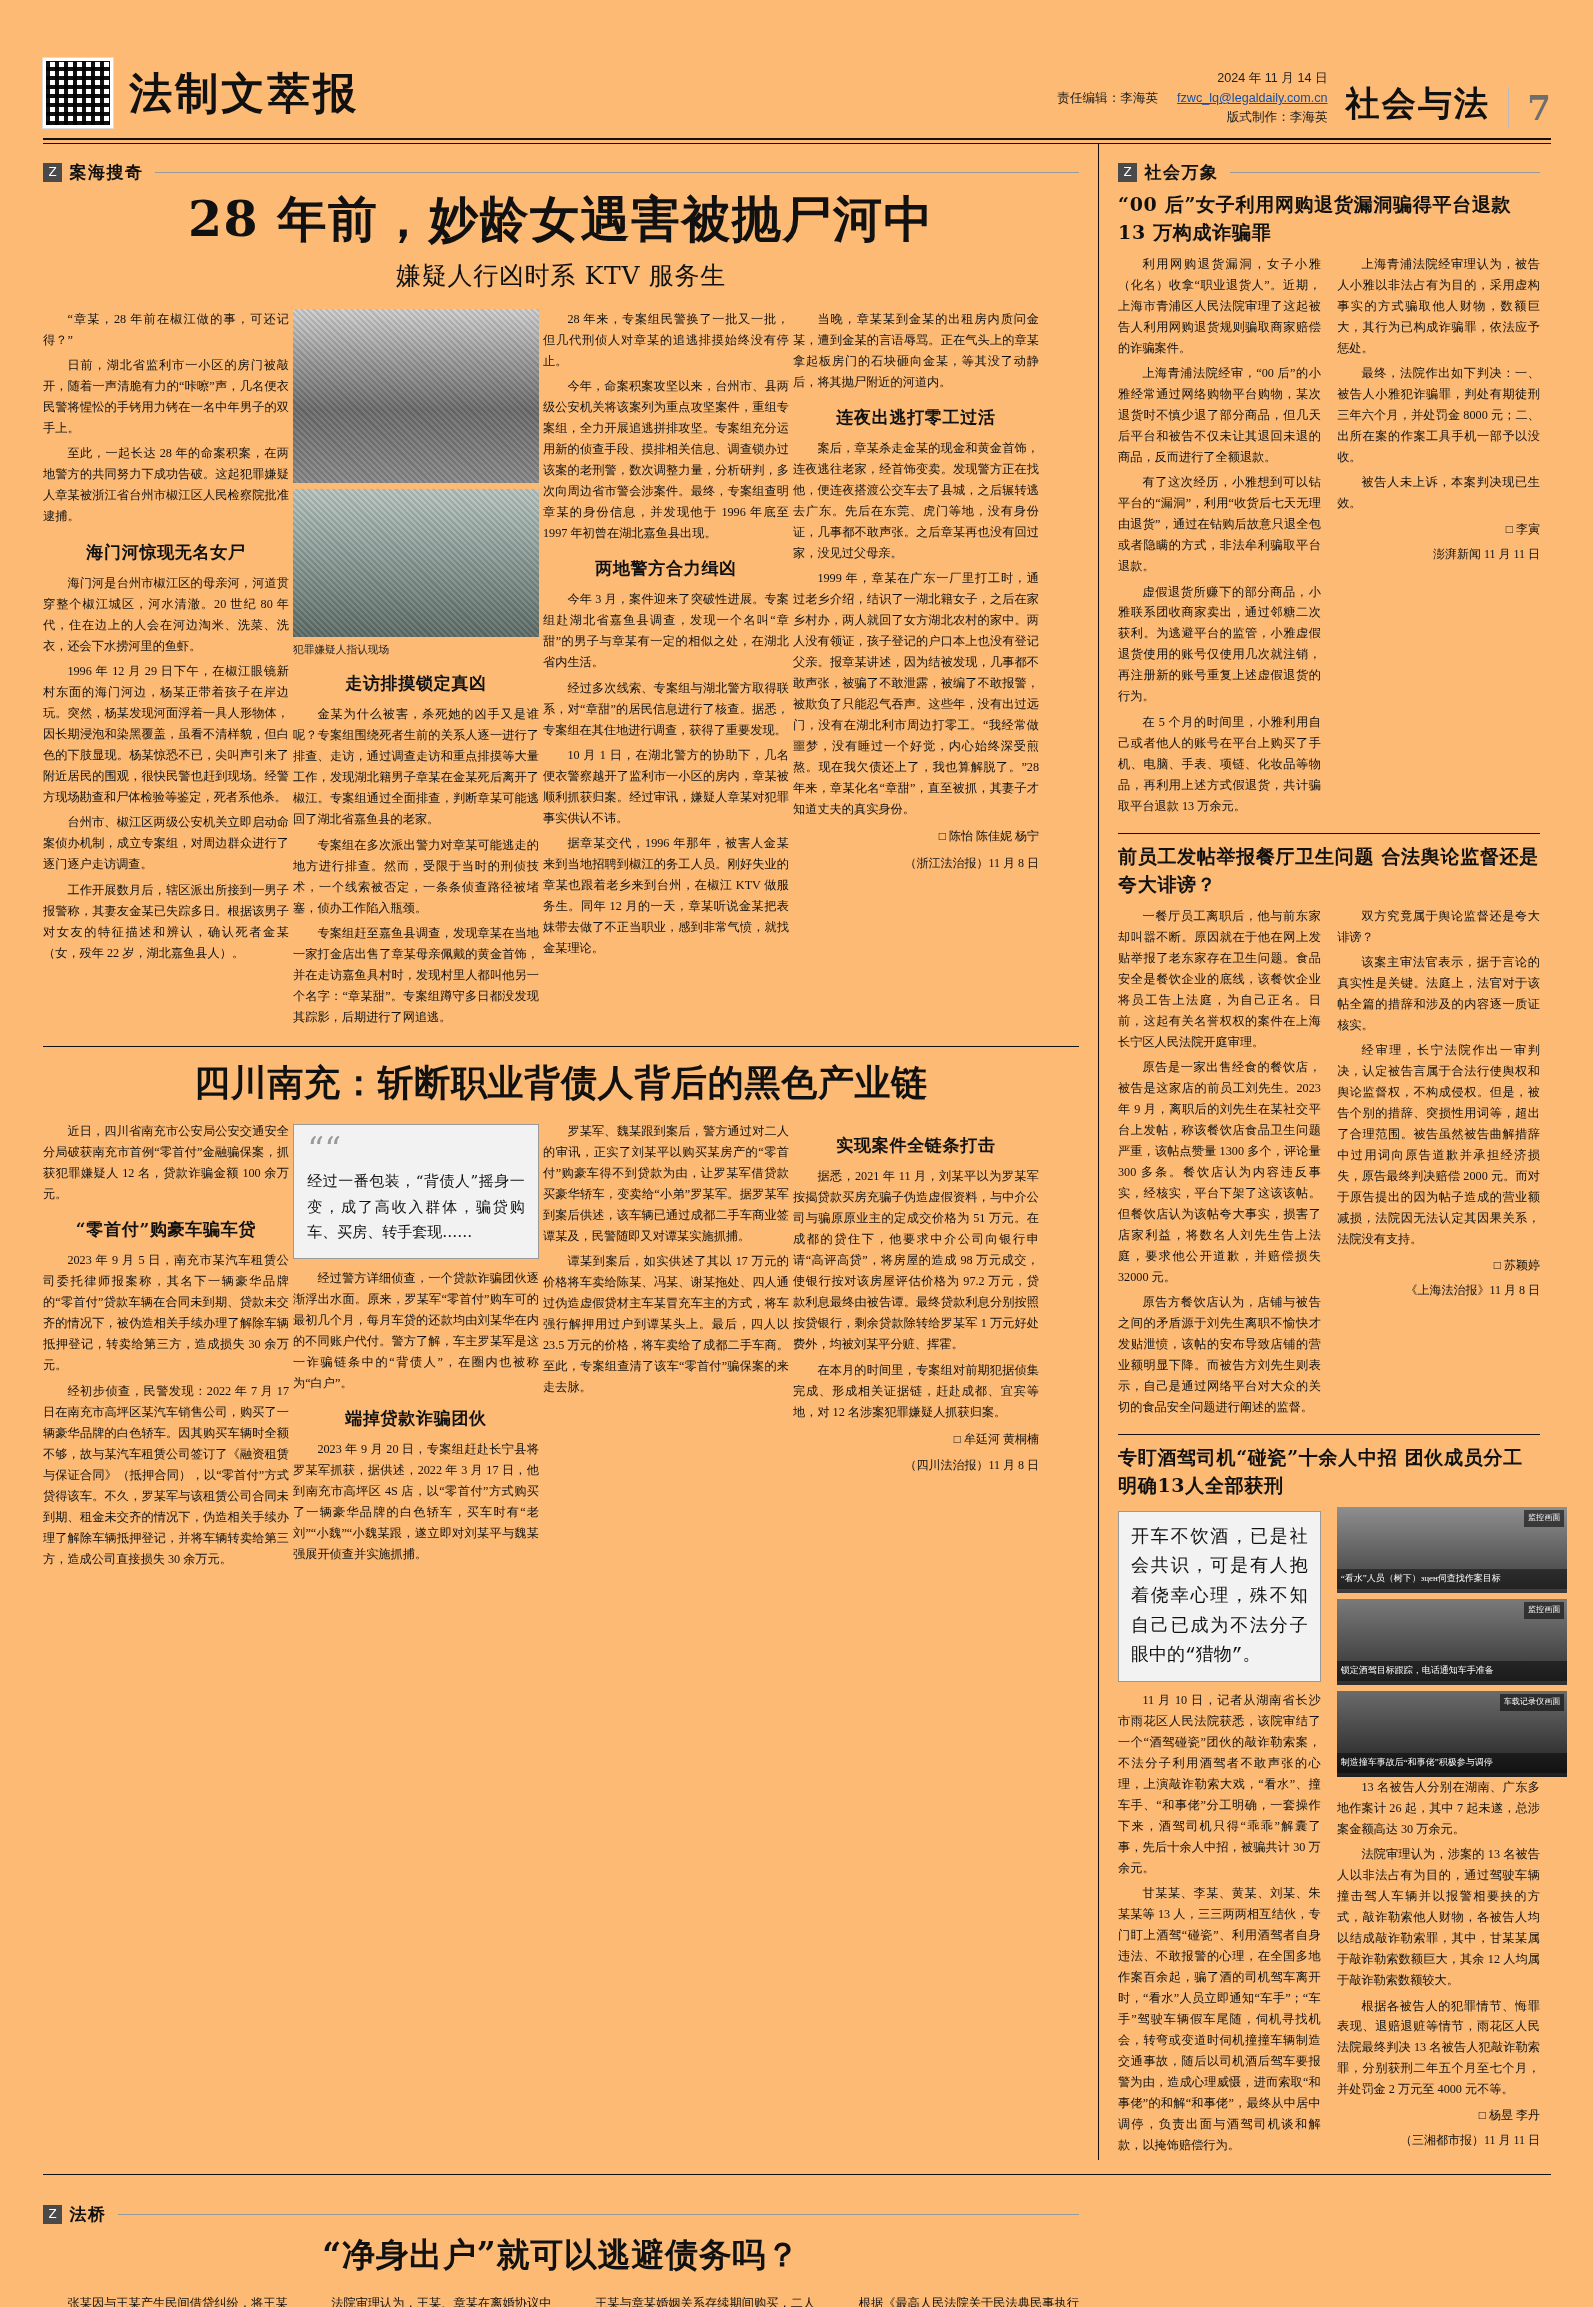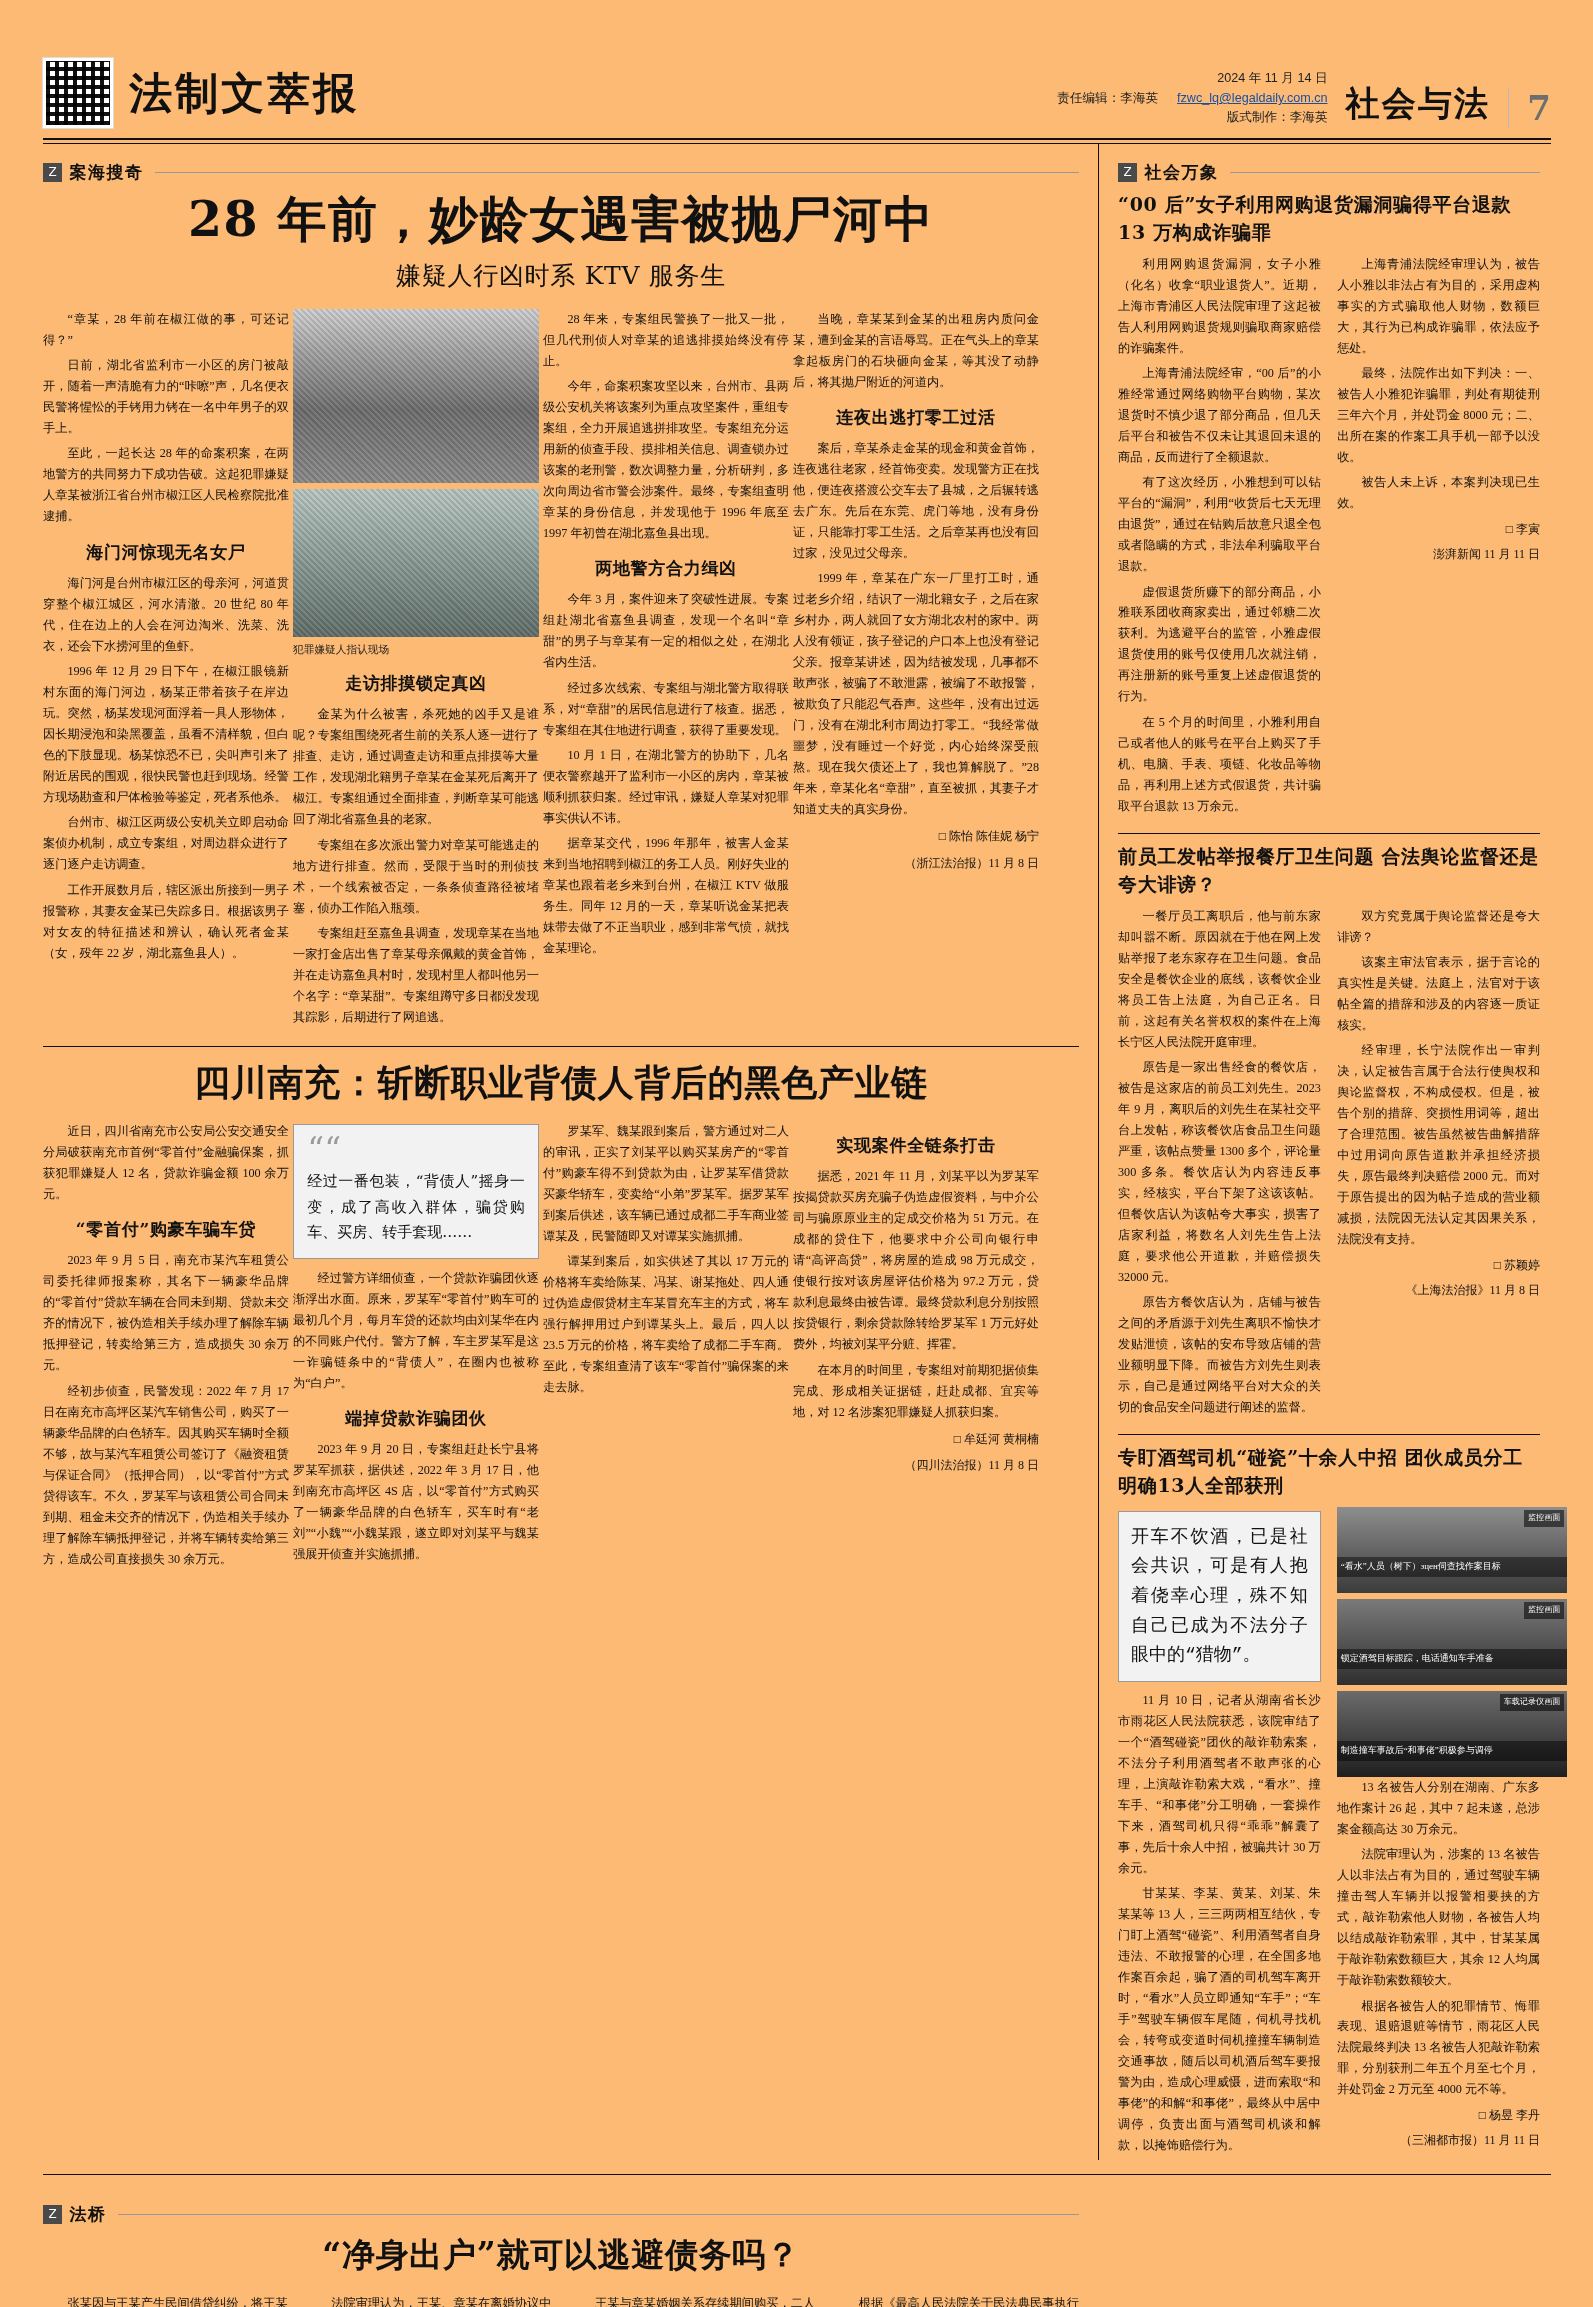--- a/index.html
+++ b/index.html
@@ -69,21 +69,21 @@
   .r-byline{text-align:right;font-size:12px;margin-top:4.4px;}
 
   .notebox{border:0.7px solid #999;background:#f2f2f2;padding:10.4px 12px;font-family:Liberation Mono, monospace;font-size:18px;line-height:1.65;margin:4.4px 0 7.4px 0;}
 
   .photostack{display:flex;flex-direction:column;gap:6px;}
   .sp{width:230px;height:86px;position:relative;overflow:hidden;background:#4a4a4a;}
   .sp.a{background:linear-gradient(180deg,#8e8e8e,#3b3b3b);}
   .sp.b{background:linear-gradient(180deg,#7a7a7a,#2f2f2f);}
   .sp.c{background:linear-gradient(180deg,#6b6b6b,#1f1f1f);}
   .sp .tag{position:absolute;right:3px;top:3px;background:rgba(0,0,0,.55);color:#fff;font-size:8.1px;padding:1.5px 3.7px;font-family:"Liberation Sans",sans-serif;}
-  .sp .cap{position:absolute;left:0;right:0;bottom:16px;background:rgba(0,0,0,.45);color:#fff;font-size:9px;padding:2.2px 3.7px;}
+  .sp .cap{position:absolute;left:0;right:0;bottom:4px;background:rgba(0,0,0,.45);color:#fff;font-size:9px;padding:2.2px 3.7px;}
 
   .bottom-wrap{margin-top:12px;}
   .b-cols{display:flex;gap:19px;}
   .b-col{width:246px;font-size:12.2px;line-height:1.72;text-align:justify;}
   .b-col p{margin:0 0 4.4px 0;text-indent:2em;}
 </style>
 </head>
 <body>
 
 <div class="page">
@@ -157,21 +157,21 @@
           <div class="sub-t">两地警方合力缉凶</div>
           <p>今年 3 月，案件迎来了突破性进展。专案组赴湖北省嘉鱼县调查，发现一个名叫“章甜”的男子与章某有一定的相似之处，在湖北省内生活。</p>
           <p>经过多次线索、专案组与湖北警方取得联系，对“章甜”的居民信息进行了核查。据悉，专案组在其住地进行调查，获得了重要发现。</p>
           <p>10 月 1 日，在湖北警方的协助下，几名便衣警察越开了监利市一小区的房内，章某被顺利抓获归案。经过审讯，嫌疑人章某对犯罪事实供认不讳。</p>
           <p>据章某交代，1996 年那年，被害人金某来到当地招聘到椒江的务工人员。刚好失业的章某也跟着老乡来到台州，在椒江 KTV 做服务生。同年 12 月的一天，章某听说金某把表妹带去做了不正当职业，感到非常气愤，就找金某理论。</p>
         </div>
 
         <div class="col">
           <p>当晚，章某某到金某的出租房内质问金某，遭到金某的言语辱骂。正在气头上的章某拿起板房门的石块砸向金某，等其没了动静后，将其抛尸附近的河道内。</p>
           <div class="sub-t">连夜出逃打零工过活</div>
-          <p>案后，章某杀走金某的现金和黄金首饰，连夜逃往老家，经首饰变卖。发现警方正在找他，便连夜搭渡公交车去了县城，之后辗转逃去广东。先后在东莞、虎门等地，没有身份证，只能靠打零工生活。之后章某再也没有回过家，没见过父母亲。</p>
+          <p>案后，章某杀走金某的现金和黄金首饰，连夜逃往老家，经首饰变卖。发现警方正在找他，便连夜搭渡公交车去了县城，之后辗转逃去广东。先后在东莞、虎门等地，没有身份证，几事都不敢声张。之后章某再也没有回过家，没见过父母亲。</p>
           <p>1999 年，章某在广东一厂里打工时，通过老乡介绍，结识了一湖北籍女子，之后在家乡村办，两人就回了女方湖北农村的家中。两人没有领证，孩子登记的户口本上也没有登记父亲。报章某讲述，因为结被发现，几事都不敢声张，被骗了不敢泄露，被编了不敢报警，被欺负了只能忍气吞声。这些年，没有出过远门，没有在湖北利市周边打零工。“我经常做噩梦，没有睡过一个好觉，内心始终深受煎熬。现在我欠债还上了，我也算解脱了。”28 年来，章某化名“章甜”，直至被抓，其妻子才知道丈夫的真实身份。</p>
           <div class="byline">□ 陈怡 陈佳妮 杨宁</div>
           <div class="byline">（浙江法治报）11 月 8 日</div>
         </div>
       </div>
 
       <div class="sep"></div>
 
       <div class="headline2">四川南充：斩断职业背债人背后的黑色产业链</div>
 

